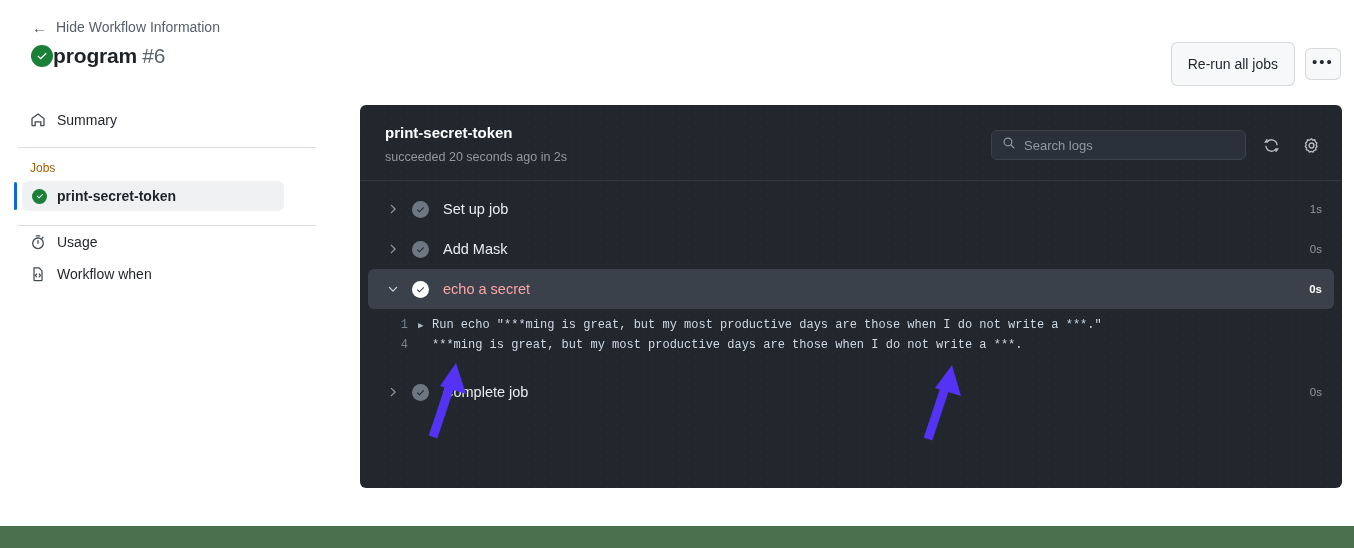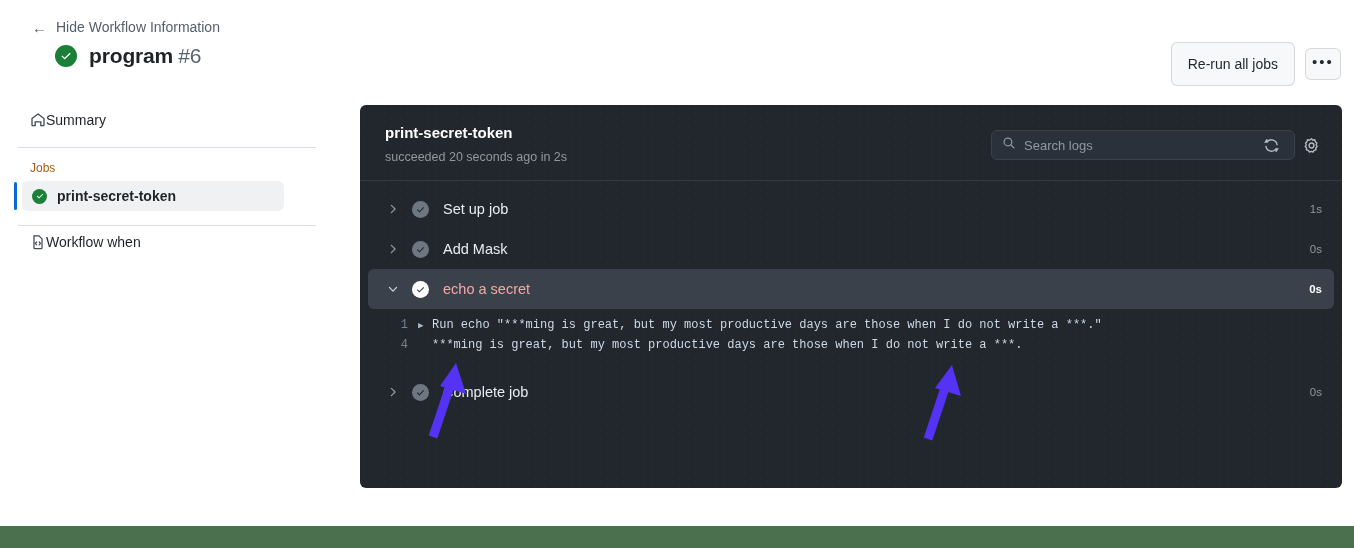--- a/index.html
+++ b/index.html
@@ -15,21 +15,21 @@
   
   .back-link {
     position: absolute; left: 32px; top: 19px;
     display: flex; align-items: center; gap: 9px;
     font-size: 14px; color: #57606a; text-decoration: none; cursor: pointer;
   }
   .back-arrow { font-size: 15px; line-height: 1; color: #57606a; display: block; }
 
   .run-title-row {
     position: absolute; left: 31px; top: 44px;
-    display: flex; align-items: center; gap: 12px; margin-left: 24px;
+    display: flex; align-items: center; 
   }
   .check-badge {
     width: 22px; height: 22px; border-radius: 50%;
     background: #1a7f37; display: flex; align-items: center; justify-content: center;
     flex: 0 0 auto;
   }
   .check-badge svg { display: block; }
   .run-name { font-size: 21px; font-weight: bold; color: #1f2328; letter-spacing: -0.15px; }
   .run-number { font-size: 21px; font-weight: normal; color: #59636e; margin-left: 5px; }
 
@@ -43,21 +43,21 @@
   .btn-kebab {
     background: #f6f8fa; border: 1px solid rgba(31,35,40,0.15); border-radius: 6px;
     width: 36px; height: 32px; cursor: pointer; color: #24292f;
     display: flex; align-items: center; justify-content: center;
     font-size: 15px; letter-spacing: 2px; padding-bottom: 6px;
   }
 
   
   .sidebar { position: absolute; left: 0; top: 104px; width: 332px; }
   .side-item {
-    display: flex; align-items: center; 
+    display: flex; align-items: center; gap: 11px;
     height: 32px; margin: 0 18px 0 22px; padding: 0 8px;
     font-size: 14px; color: #1f2328; border-radius: 6px; cursor: pointer;
     position: relative;
   }
   .side-item .ico { width: 16px; height: 16px; flex: 0 0 16px; display:flex; align-items:center; justify-content:center; }
   .side-divider { height: 1px; background: #d8dee4; margin: 11px 16px 0 18px; }
   .side-group-title {
     font-size: 12px; color: #a16207; font-weight: normal;
     margin: 13px 0 6px 30px;
   }
@@ -86,21 +86,21 @@
   .logs-head { position: relative; height: 76px; border-bottom: 1px solid #323942; }
   .logs-job-name {
     position: absolute; left: 25px; top: 19px;
     font-size: 15px; font-weight: bold; color: #ffffff;
   }
   .logs-job-sub {
     position: absolute; left: 25px; top: 45px;
     font-size: 12.5px; color: #9198a1;
   }
   .search-box {
-    position: absolute; left: 631px; top: 25px; width: 304px; height: 30px;
+    position: absolute; left: 631px; top: 25px; width: 255px; height: 30px;
     background: #2b313a; border: 1px solid #3a424d; border-radius: 6px;
     display: flex; align-items: center; gap: 8px; padding: 0 10px;
   }
   .search-placeholder { font-size: 13px; color: #9198a1; }
   .head-icon-btn {
     position: absolute; top: 29px; width: 22px; height: 22px; cursor: pointer;
     display: flex; align-items: center; justify-content: center;
   }
   .icon-refresh { left: 900px; }
   .icon-gear { left: 940px; }
@@ -188,20 +188,29 @@
         <svg width="10" height="10" viewBox="0 0 16 16">
             <path fill="#ffffff" d="M12.3 4.3 6.5 10.1 3.7 7.3l-1 1 3.8 3.8 6.8-6.8z"></path>
           </svg>
       </span>
       <span>print-secret-token</span>
     </div>
 
     <div class="side-divider" style="margin-top:14px"></div>
 
 
+    <div class="side-item">
+      <span class="ico">
+        <svg width="16" height="16" viewBox="0 0 16 16">
+          <circle cx="8" cy="9.3" r="5.3" fill="none" stroke="#424a53" stroke-width="1.3"></circle>
+          <path fill="none" stroke="#424a53" stroke-width="1.3" stroke-linecap="round" d="M8 6.6v2.7M6.3 1.9h3.4M12 4.2l1-1"></path>
+        </svg>
+      </span>
+      <span>Usage</span>
+    </div>
 
     <div class="side-item">
       <span class="ico">
         <svg width="16" height="16" viewBox="0 0 16 16">
           <path fill="none" stroke="#424a53" stroke-width="1.25" d="M4 1.9h5l3 3V14a.5.5 0 0 1-.5.5h-7A.5.5 0 0 1 4 14V2.4z"></path>
           <path fill="none" stroke="#424a53" stroke-width="1.2" stroke-linecap="round" stroke-linejoin="round" d="M6.6 8 5.3 9.4l1.3 1.4M9.2 8l1.3 1.4-1.3 1.4"></path>
         </svg>
       </span>
       <span>Workflow when</span>
     </div>

